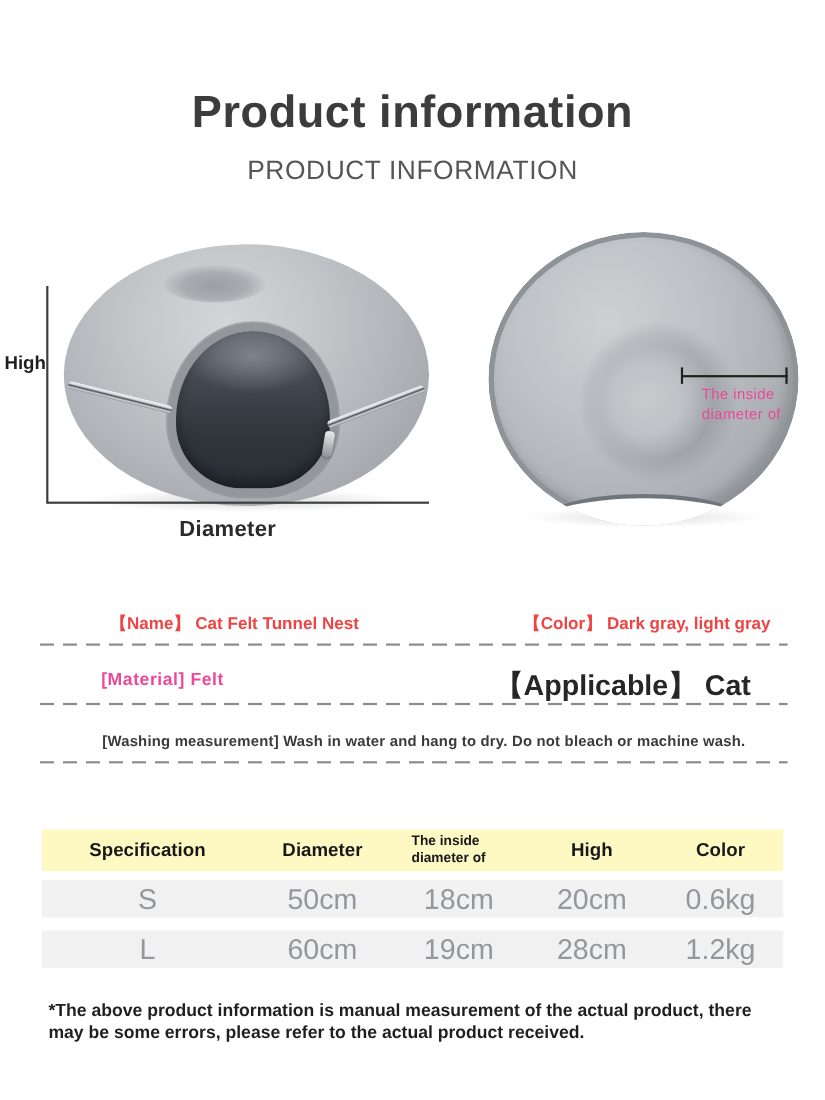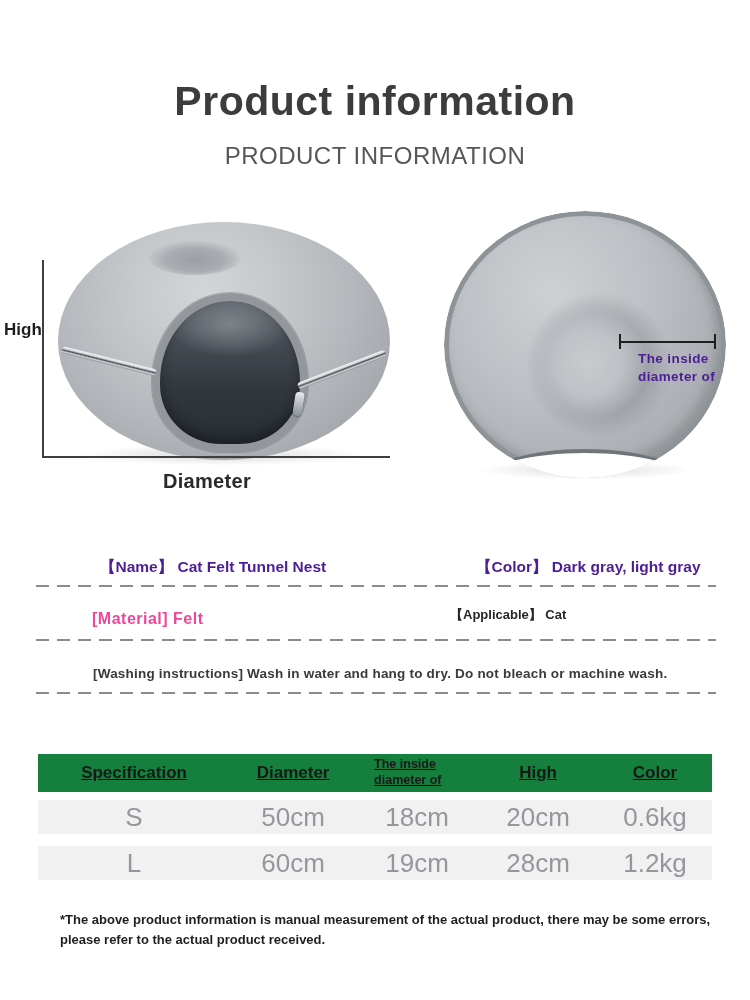--- a/index.html
+++ b/index.html
@@ -51,49 +51,49 @@
             radial-gradient(circle 60px at 51% 57%, #c7cbce 0%, #bec2c6 55%, rgba(190,194,198,0) 100%),
             radial-gradient(circle 96px at 55% 58%, rgba(105,111,117,.30) 52%, rgba(105,111,117,0) 76%),
             radial-gradient(ellipse at 38% 30%, #cdd1d4 0%, #bdc1c5 40%, #acb0b4 70%, #9ca1a5 96%);
           box-shadow:inset -5px -6px 10px rgba(100,105,110,.35); }
   .disc-bite { position:absolute; left:43px; top:238px; width:196px; height:58px; border-radius:50%;
                background:#ffffff; border-top:4px solid #70757a; }
   .inside-measure-line { position:absolute; left:620px; top:341px; width:96px; height:2px; background:#1f1f1f; }
   .inside-tick { position:absolute; width:2px; height:15px; background:#1f1f1f; top:334px; }
   .inside-tick.t-left  { left:619px; }
   .inside-tick.t-right { left:714px; }
-  .inside-label { position:absolute; left:638px; top:350px; font-size:13.5px; font-weight:700;
-                  color:#4c1d95; line-height:17.5px; letter-spacing:.4px; white-space:pre-line; }
+  .inside-label { position:absolute; left:638px; top:350px; font-size:13.5px; font-weight:400;
+                  color:#ec4899; line-height:17.5px; letter-spacing:.4px; white-space:pre-line; }
 
   
-  .spec-text { position:absolute; font-weight:700; color:#4c1d95; white-space:nowrap; }
+  .spec-text { position:absolute; font-weight:700; color:#ef4444; white-space:nowrap; }
   .spec-name       { left:100px; top:557px; font-size:15.5px; }
   .spec-color      { left:447px; top:557px; font-size:15.5px;margin-left:29px; }
   .spec-material   { left:92px;  top:610px; font-size:16px; color:#ec4899; letter-spacing:.5px; }
-  .spec-applicable { left:450px; top:606px; font-size:13px; color:#262626; }
+  .spec-applicable { left:450px; top:606px; font-size:26px; color:#262626; }
   .spec-washing    { left:93px;  top:666px; font-size:13.5px; color:#3a3a3a; letter-spacing:.2px; }
 
   .dash { position:absolute; left:36px; width:680px; height:2px;
           background:repeating-linear-gradient(90deg, #8c8c8c 0 13px, rgba(0,0,0,0) 13px 21px); }
   .dash-1 { top:585px; } .dash-2 { top:639px; } .dash-3 { top:692px; }
 
   
   .trow { position:absolute; left:38px; width:674px; display:grid;
           grid-template-columns:28.5% 18.7% 18.1% 17.8% 16.9%;
           align-items:center; justify-items:center; }
-  .thead { top:754px; height:38px; background:#15803d;text-decoration:underline; }
+  .thead { top:754px; height:38px; background:#fef9c3; }
   .thead .cell { font-size:17px; font-weight:700; color:#181818; }
   .thead .cell.small { font-size:12.5px; line-height:1.25; max-width:86px; text-align:left; }
   .tdata { height:34px; background:#f1f1f2; }
   .tdata .cell { font-size:26px; line-height:34px; font-weight:400; color:#94979b; }
   .row-s { top:800px; } .row-l { top:846px; }
 
   
-  .footnote { position:absolute; left:60px; top:910px; width:660px;
-              font-size:13px; font-weight:700; color:#1f1f1f; line-height:20px; }
+  .footnote { position:absolute; left:44px; top:910px; width:660px;
+              font-size:16px; font-weight:700; color:#1f1f1f; line-height:20px; }
 </style>
 </head>
 <body>
 
 <div class="page">
 
   <div class="title">Product information</div>
   <div class="subtitle">PRODUCT INFORMATION</div>
 
   <div>
@@ -122,21 +122,21 @@
   <div class="inside-tick t-right"></div>
   <div class="inside-label">The inside
 diameter of</div>
 
   <div class="spec-text spec-name">【Name】 Cat Felt Tunnel Nest</div>
   <div class="spec-text spec-color">【Color】 Dark gray, light gray</div>
   <div class="dash dash-1"></div>
   <div class="spec-text spec-material">[Material] Felt</div>
   <div class="spec-text spec-applicable">【Applicable】 Cat</div>
   <div class="dash dash-2"></div>
-  <div class="spec-text spec-washing">[Washing instructions] Wash in water and hang to dry. Do not bleach or machine wash.</div>
+  <div class="spec-text spec-washing">[Washing measurement] Wash in water and hang to dry. Do not bleach or machine wash.</div>
   <div class="dash dash-3"></div>
 
   <div class="trow thead">
     <div class="cell">Specification</div>
     <div class="cell">Diameter</div>
     <div class="cell small">The inside diameter of</div>
     <div class="cell">High</div>
     <div class="cell">Color</div>
   </div>
   <div class="trow tdata row-s">

